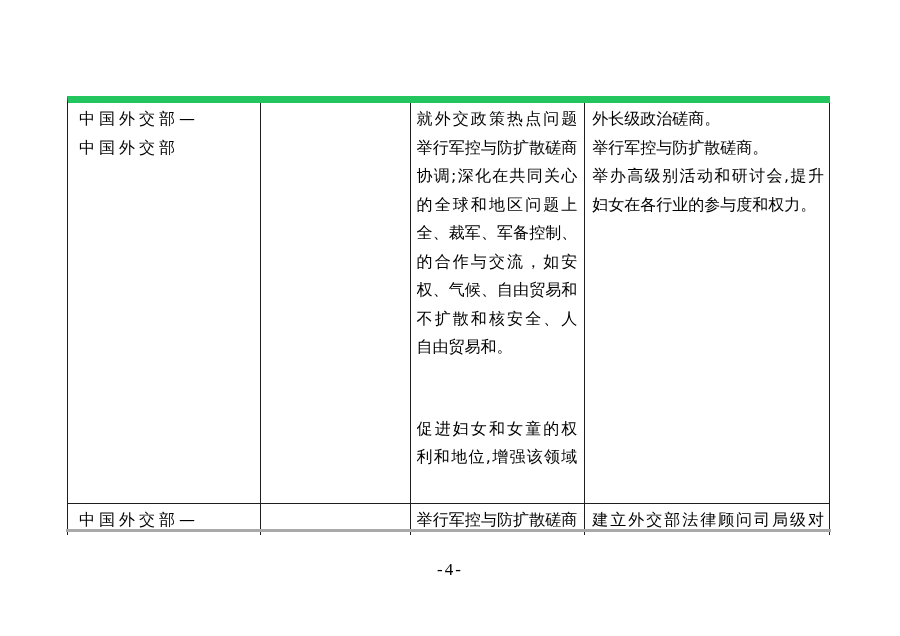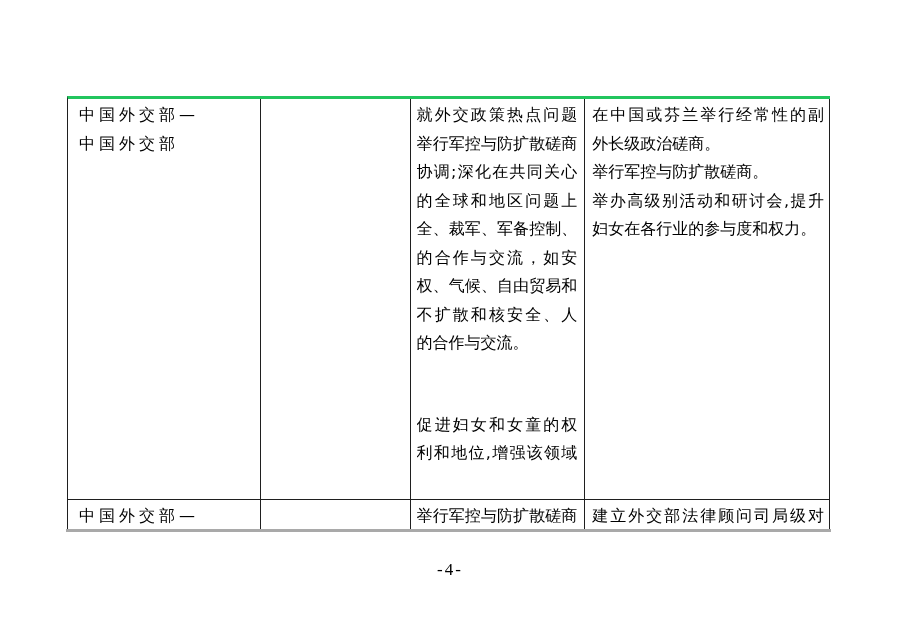--- a/index.html
+++ b/index.html
@@ -19,21 +19,21 @@
     height: 636px;
     background: #ffffff;
     overflow: hidden;
   }
   .doc-table {
     position: absolute;
     left: 67px;
     top: 96px;
     width: 763px;
     border-left: 1px solid #1f1f1f;
-    border-top: 3px solid #22c55e;
+    border-top: 7px solid #22c55e;
     box-sizing: border-box;
   }
   .row { display: flex; }
   .cell {
     box-sizing: border-box;
     border-right: 1px solid #1f1f1f;
     overflow: hidden;
     font-size: 16px;
     line-height: 28.5px;
   }
@@ -102,32 +102,31 @@
       <div class="cell c3">
         <div class="para">
           <div class="line">就外交政策热点问题</div>
           <div class="line">举行军控与防扩散磋商</div>
           <div class="line">协调;深化在共同关心</div>
           <div class="line">的全球和地区问题上</div>
           <div class="line">全、裁军、军备控制、</div>
           <div class="line">的合作与交流，如安</div>
           <div class="line">权、气候、自由贸易和</div>
           <div class="line">不扩散和核安全、人</div>
-          <div class="line end">的合作与交流。</div>
+          <div class="line end">自由贸易和。</div>
         </div>
         <div class="para">
           <div class="line">促进妇女和女童的权</div>
           <div class="line">利和地位,增强该领域</div>
 
         </div>
       </div>
 
       <div class="cell c4">
         <div class="para">
-          <div class="line">在中国或芬兰举行经常性的副</div>
           <div class="line end">外长级政治磋商。</div>
         </div>
         <div class="para">
           <div class="line end">举行军控与防扩散磋商。</div>
         </div>
         <div class="para">
           <div class="line">举办高级别活动和研讨会,提升</div>
           <div class="line end">妇女在各行业的参与度和权力。</div>
         </div>
       </div>

